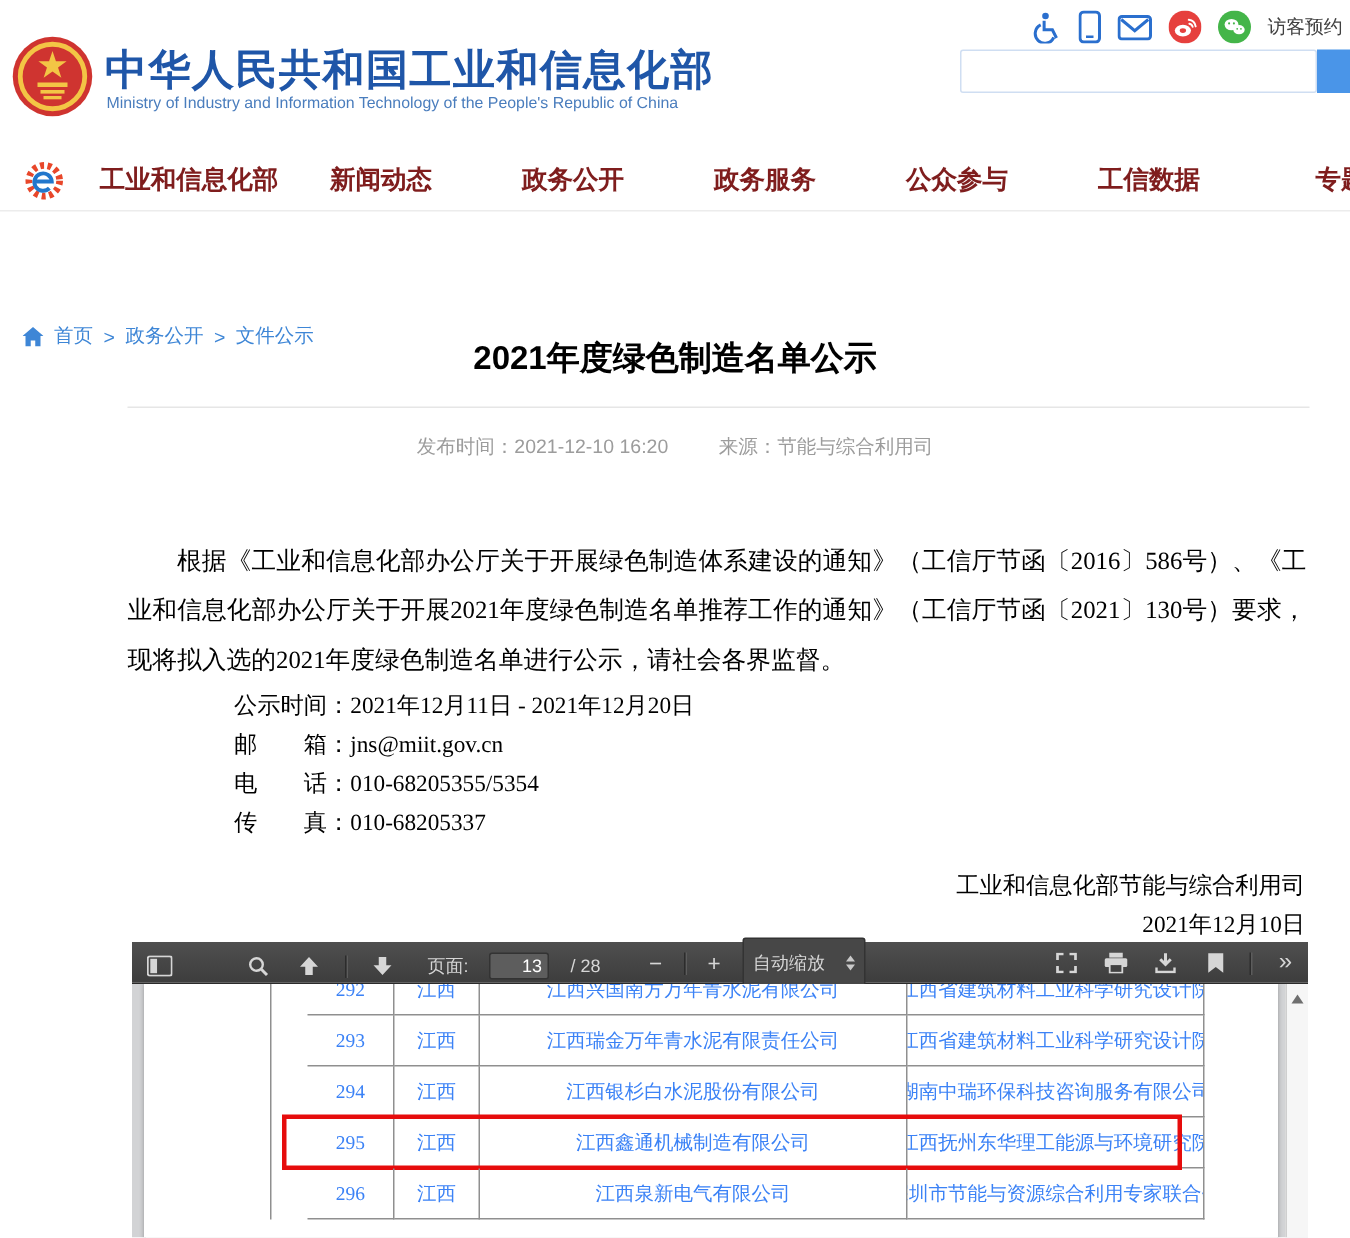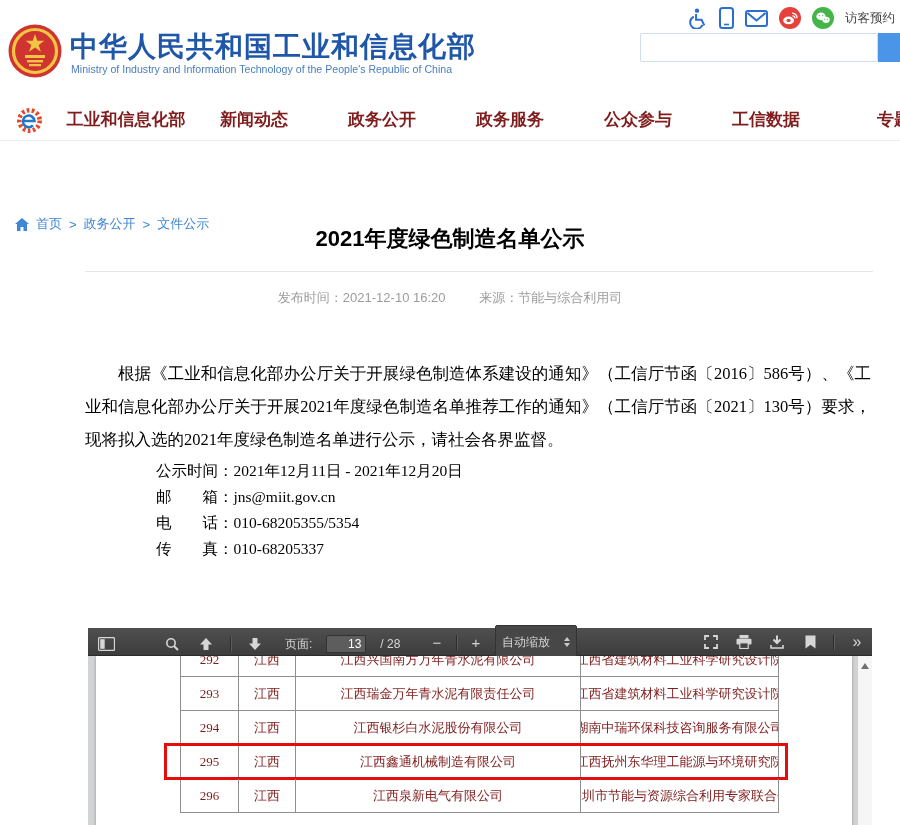--- a/index.html
+++ b/index.html
@@ -76,21 +76,21 @@
   .pdf-body { position:relative; height:169px; background:#d2d3d5; overflow:hidden; }
   .pdf-page { position:absolute; left:8px; top:0; width:756px; height:200px; background:#fff;
               box-shadow:0 0 3px rgba(0,0,0,.3); }
   .pdf-scrollbar { position:absolute; right:0; top:0; bottom:0; width:15px; background:#f6f6f6;
                    border-left:1px solid #cfcfcf; cursor:pointer; }
   .sb-arrow { width:0; height:0; margin:7px auto 0; border-left:4px solid transparent;
               border-right:4px solid transparent; border-bottom:6px solid #6f6f6f; }
 
   .pdf-table { position:absolute; left:84px; top:-14px; width:600px;
                border-left:1px solid #8f8f8f; border-top:1px solid #8f8f8f;
-               font-family:"Liberation Serif", serif; font-size:13px; color:#7f1d1d; }
+               font-family:"Liberation Serif", serif; font-size:13px; color:#3b82f6;padding-left:24px; }
   .t-row { position:relative; display:grid; grid-template-columns:58px 57px 285px 198px; height:34px; }
   .t-row > div { border-right:1px solid #8f8f8f; border-bottom:1px solid #8f8f8f;
                  display:flex; align-items:center; justify-content:center; text-align:center;
                  overflow:hidden; white-space:nowrap; }
   .t-row.highlight::after { content:""; position:absolute; top:-2px; bottom:-1px; left:-17px; right:-8px;
                             border:3px solid #e60c0c; pointer-events:none; }
 </style>
 </head>
 <body>
 
@@ -198,20 +198,24 @@
     <span>发布时间：2021-12-10 16:20</span>
     <span>来源：节能与综合利用司</span>
   </div>
   <div class="abs paragraph">根据《工业和信息化部办公厅关于开展绿色制造体系建设的通知》（工信厅节函〔2016〕586号）、《工业和信息化部办公厅关于开展2021年度绿色制造名单推荐工作的通知》（工信厅节函〔2021〕130号）要求，现将拟入选的2021年度绿色制造名单进行公示，请社会各界监督。</div>
   <div class="abs info">
     <div>公示时间：2021年12月11日 - 2021年12月20日</div>
     <div>邮　　箱：jns@miit.gov.cn</div>
     <div>电　　话：010-68205355/5354</div>
     <div>传　　真：010-68205337</div>
   </div>
+  <div class="abs signature">
+    <div>工业和信息化部节能与综合利用司</div>
+    <div class="sign-date">2021年12月10日</div>
+  </div>
 
   <div class="abs pdf">
     <div class="pdf-toolbar">
       <div class="tb-left">
         <span class="tb-btn">
           <svg width="17" height="14" viewBox="0 0 17 14">
               <rect x="0.5" y="0.5" width="16" height="13" rx="1.5" fill="none" stroke="#d6d6d6" stroke-width="1.3"></rect>
               <rect x="2.2" y="2.2" width="4.5" height="9.6" fill="#d6d6d6"></rect>
             </svg>
         </span>

